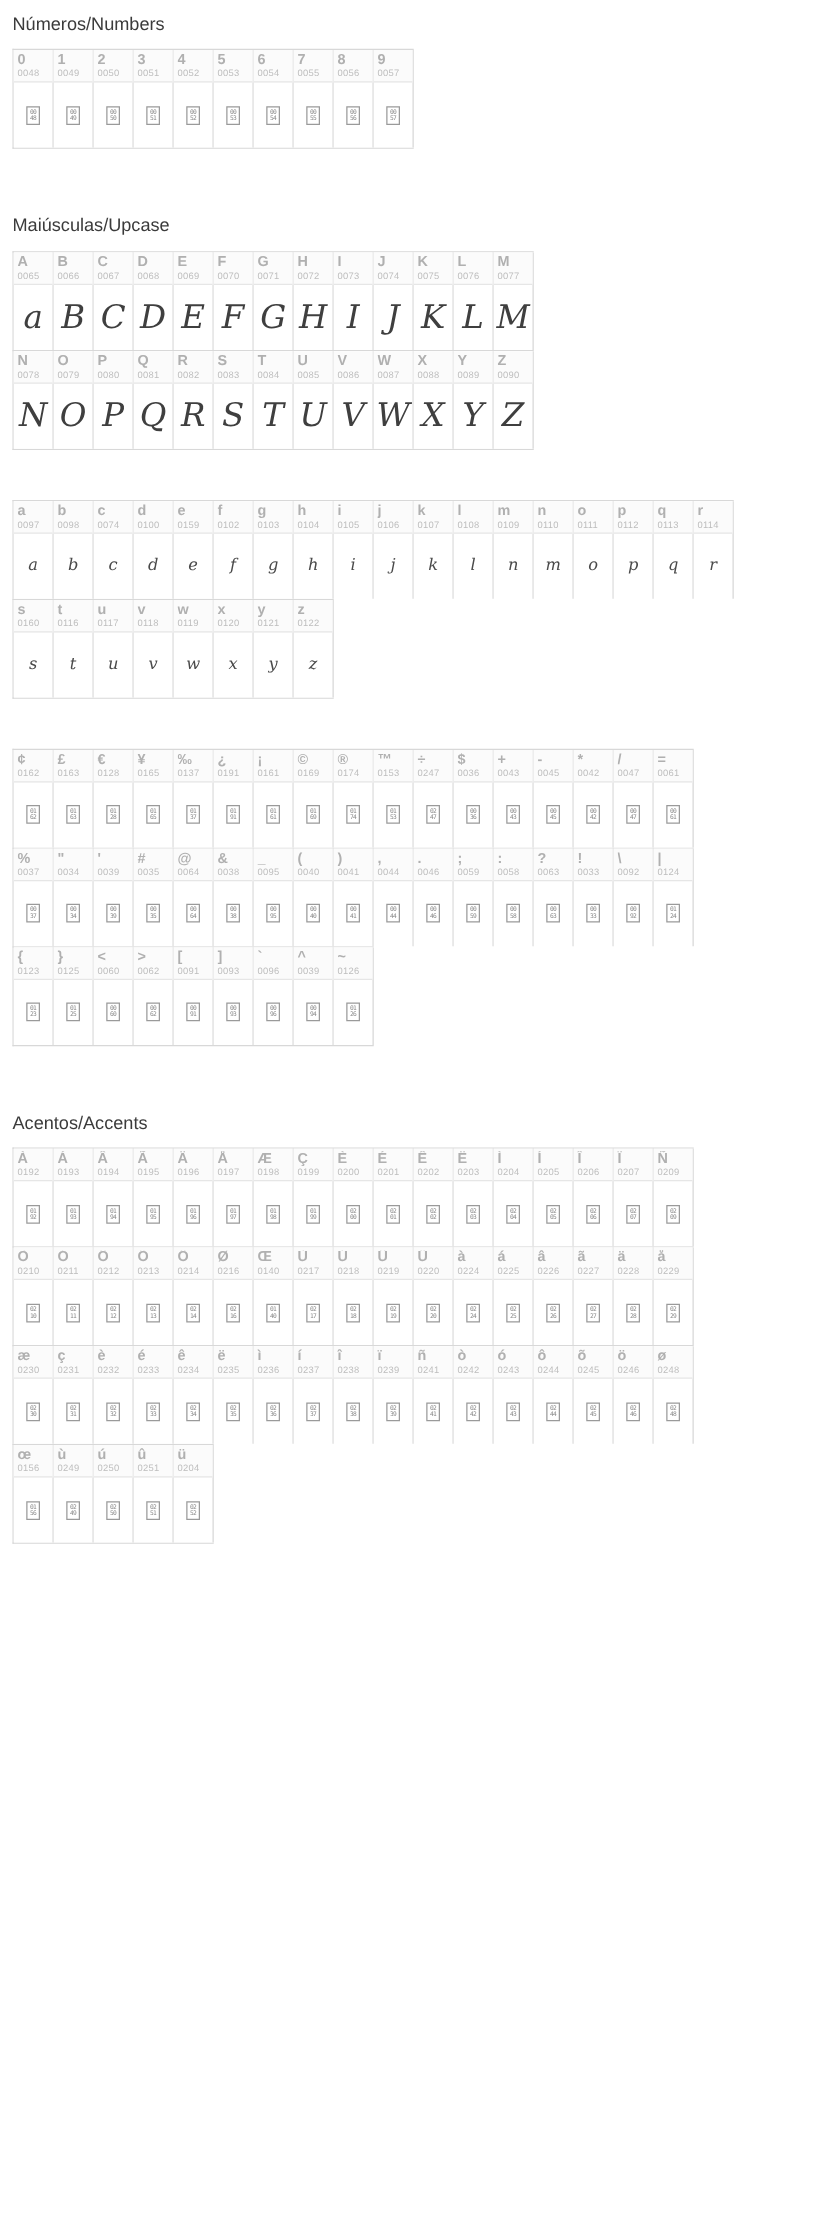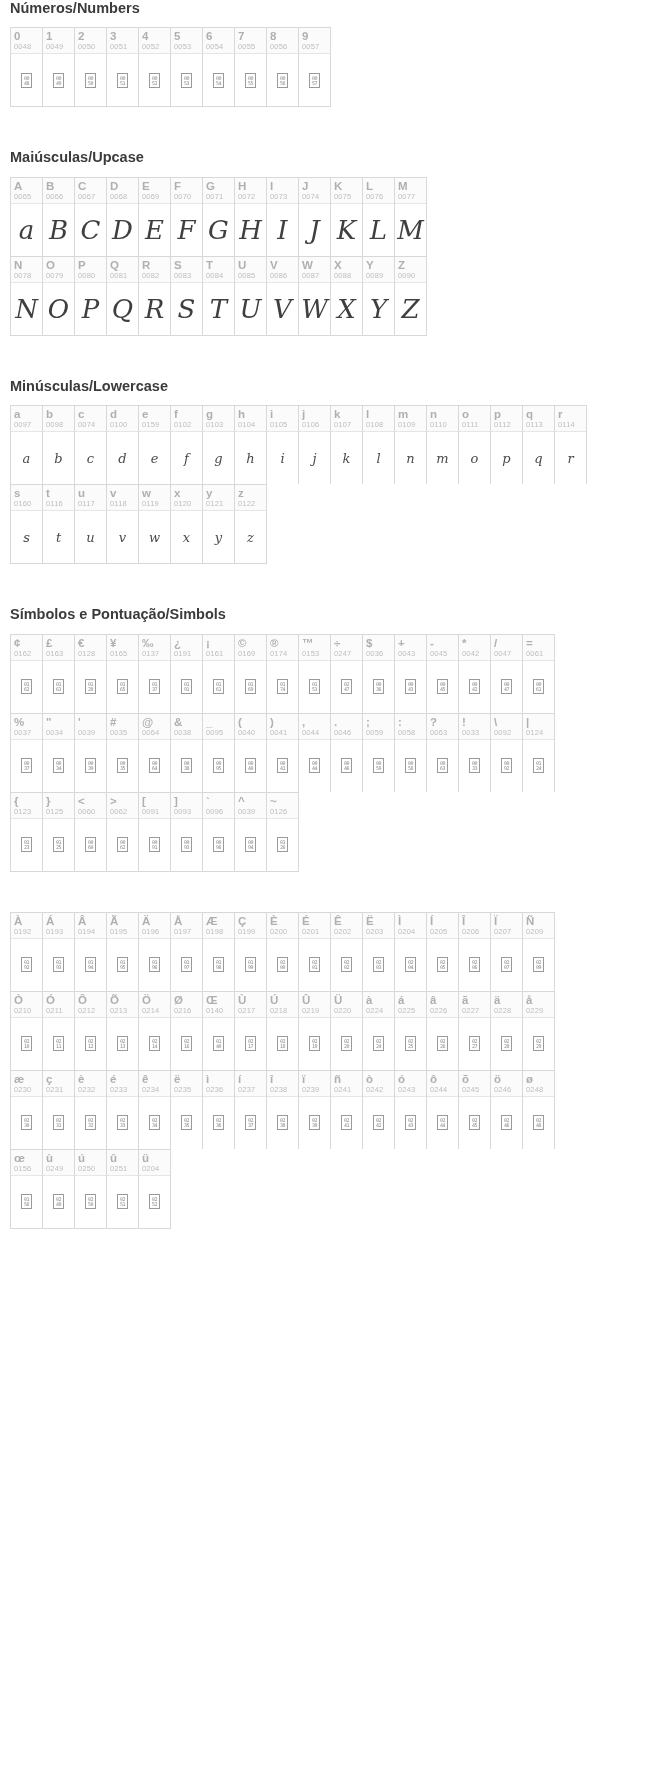--- a/index.html
+++ b/index.html
@@ -17,22 +17,22 @@
     width: 661px;
     box-sizing: border-box;
     padding: 0 0 30px 0;
   }
   .section {
     margin: 0 0 0 0;
   }
   .section-title {
     font-size: 14.5px;
     color: #3b3b3b;
-    font-weight: bold;
-    padding: 0 0 0 10px;
+    font-weight: normal;
+    padding: 12px 0 0 10px;
     margin: 0;
     line-height: 1.2;
   }
   .section + .section .section-title {
     margin-top: 12px;
   }
   .grid-wrap {
     margin: 10px 0 0 10px;
     display: block;
   }
@@ -442,21 +442,20 @@
               <span class="cell-char">Z</span>
               <span class="cell-code">0090</span>
             </div>
             <div class="cell-glyph script">Z</div>
           </div>
         </div>
       </div>
     </div>
     <div class="section">
       <div class="sec-gap-lg"></div>
-      <div class="section-title">Minúsculas/Lowercase</div>
       <div class="grid-wrap">
         <div class="row">
           <div class="cell">
             <div class="cell-head">
               <span class="cell-char">a</span>
               <span class="cell-code">0097</span>
             </div>
             <div class="cell-glyph script-small">a</div>
           </div>
           <div class="cell">
@@ -628,558 +627,558 @@
               <span class="cell-code">0121</span>
             </div>
             <div class="cell-glyph script-small">y</div>
           </div>
           <div class="cell">
             <div class="cell-head">
               <span class="cell-char">z</span>
               <span class="cell-code">0122</span>
             </div>
             <div class="cell-glyph script-small">z</div>
-          </div>
-        </div>
-      </div>
-    </div>
-    <div class="section">
-      <div class="sec-gap-lg"></div>
-      <div class="section-title">Símbolos e Pontuação/Simbols</div>
-      <div class="grid-wrap">
-        <div class="row">
-          <div class="cell">
-            <div class="cell-head">
-              <span class="cell-char">¢</span>
-              <span class="cell-code">0162</span>
-            </div>
-            <div class="cell-glyph">
-              <span class="tofu">
-                <i class="t">01</i>
-                <i class="b">62</i>
-              </span>
-            </div>
-          </div>
-          <div class="cell">
-            <div class="cell-head">
-              <span class="cell-char">£</span>
-              <span class="cell-code">0163</span>
-            </div>
-            <div class="cell-glyph">
-              <span class="tofu">
-                <i class="t">01</i>
-                <i class="b">63</i>
-              </span>
-            </div>
-          </div>
-          <div class="cell">
-            <div class="cell-head">
-              <span class="cell-char">€</span>
-              <span class="cell-code">0128</span>
-            </div>
-            <div class="cell-glyph">
-              <span class="tofu">
-                <i class="t">01</i>
-                <i class="b">28</i>
-              </span>
-            </div>
-          </div>
-          <div class="cell">
-            <div class="cell-head">
-              <span class="cell-char">¥</span>
-              <span class="cell-code">0165</span>
-            </div>
-            <div class="cell-glyph">
-              <span class="tofu">
-                <i class="t">01</i>
-                <i class="b">65</i>
-              </span>
-            </div>
-          </div>
-          <div class="cell">
-            <div class="cell-head">
-              <span class="cell-char">‰</span>
-              <span class="cell-code">0137</span>
-            </div>
-            <div class="cell-glyph">
-              <span class="tofu">
-                <i class="t">01</i>
-                <i class="b">37</i>
-              </span>
-            </div>
-          </div>
-          <div class="cell">
-            <div class="cell-head">
-              <span class="cell-char">¿</span>
-              <span class="cell-code">0191</span>
-            </div>
-            <div class="cell-glyph">
-              <span class="tofu">
-                <i class="t">01</i>
-                <i class="b">91</i>
-              </span>
-            </div>
-          </div>
-          <div class="cell">
-            <div class="cell-head">
-              <span class="cell-char">¡</span>
-              <span class="cell-code">0161</span>
-            </div>
-            <div class="cell-glyph">
-              <span class="tofu">
-                <i class="t">01</i>
-                <i class="b">61</i>
-              </span>
-            </div>
-          </div>
-          <div class="cell">
-            <div class="cell-head">
-              <span class="cell-char">©</span>
-              <span class="cell-code">0169</span>
-            </div>
-            <div class="cell-glyph">
-              <span class="tofu">
-                <i class="t">01</i>
-                <i class="b">69</i>
-              </span>
-            </div>
-          </div>
-          <div class="cell">
-            <div class="cell-head">
-              <span class="cell-char">®</span>
-              <span class="cell-code">0174</span>
-            </div>
-            <div class="cell-glyph">
-              <span class="tofu">
-                <i class="t">01</i>
-                <i class="b">74</i>
-              </span>
-            </div>
-          </div>
-          <div class="cell">
-            <div class="cell-head">
-              <span class="cell-char">™</span>
-              <span class="cell-code">0153</span>
-            </div>
-            <div class="cell-glyph">
-              <span class="tofu">
-                <i class="t">01</i>
-                <i class="b">53</i>
-              </span>
-            </div>
-          </div>
-          <div class="cell">
-            <div class="cell-head">
-              <span class="cell-char">÷</span>
-              <span class="cell-code">0247</span>
-            </div>
-            <div class="cell-glyph">
-              <span class="tofu">
-                <i class="t">02</i>
-                <i class="b">47</i>
-              </span>
-            </div>
-          </div>
-          <div class="cell">
-            <div class="cell-head">
-              <span class="cell-char">$</span>
-              <span class="cell-code">0036</span>
-            </div>
-            <div class="cell-glyph">
-              <span class="tofu">
-                <i class="t">00</i>
-                <i class="b">36</i>
-              </span>
-            </div>
-          </div>
-          <div class="cell">
-            <div class="cell-head">
-              <span class="cell-char">+</span>
-              <span class="cell-code">0043</span>
-            </div>
-            <div class="cell-glyph">
-              <span class="tofu">
-                <i class="t">00</i>
-                <i class="b">43</i>
-              </span>
-            </div>
-          </div>
-          <div class="cell">
-            <div class="cell-head">
-              <span class="cell-char">-</span>
-              <span class="cell-code">0045</span>
-            </div>
-            <div class="cell-glyph">
-              <span class="tofu">
-                <i class="t">00</i>
-                <i class="b">45</i>
-              </span>
-            </div>
-          </div>
-          <div class="cell">
-            <div class="cell-head">
-              <span class="cell-char">*</span>
-              <span class="cell-code">0042</span>
-            </div>
-            <div class="cell-glyph">
-              <span class="tofu">
-                <i class="t">00</i>
-                <i class="b">42</i>
-              </span>
-            </div>
-          </div>
-          <div class="cell">
-            <div class="cell-head">
-              <span class="cell-char">/</span>
-              <span class="cell-code">0047</span>
-            </div>
-            <div class="cell-glyph">
-              <span class="tofu">
-                <i class="t">00</i>
-                <i class="b">47</i>
-              </span>
-            </div>
-          </div>
-          <div class="cell">
-            <div class="cell-head">
-              <span class="cell-char">=</span>
-              <span class="cell-code">0061</span>
-            </div>
-            <div class="cell-glyph">
-              <span class="tofu">
-                <i class="t">00</i>
-                <i class="b">61</i>
-              </span>
-            </div>
-          </div>
-        </div>
-        <div class="row">
-          <div class="cell">
-            <div class="cell-head">
-              <span class="cell-char">%</span>
-              <span class="cell-code">0037</span>
-            </div>
-            <div class="cell-glyph">
-              <span class="tofu">
-                <i class="t">00</i>
-                <i class="b">37</i>
-              </span>
-            </div>
-          </div>
-          <div class="cell">
-            <div class="cell-head">
-              <span class="cell-char">"</span>
-              <span class="cell-code">0034</span>
-            </div>
-            <div class="cell-glyph">
-              <span class="tofu">
-                <i class="t">00</i>
-                <i class="b">34</i>
-              </span>
-            </div>
-          </div>
-          <div class="cell">
-            <div class="cell-head">
-              <span class="cell-char">'</span>
-              <span class="cell-code">0039</span>
-            </div>
-            <div class="cell-glyph">
-              <span class="tofu">
-                <i class="t">00</i>
-                <i class="b">39</i>
-              </span>
-            </div>
-          </div>
-          <div class="cell">
-            <div class="cell-head">
-              <span class="cell-char">#</span>
-              <span class="cell-code">0035</span>
-            </div>
-            <div class="cell-glyph">
-              <span class="tofu">
-                <i class="t">00</i>
-                <i class="b">35</i>
-              </span>
-            </div>
-          </div>
-          <div class="cell">
-            <div class="cell-head">
-              <span class="cell-char">@</span>
-              <span class="cell-code">0064</span>
-            </div>
-            <div class="cell-glyph">
-              <span class="tofu">
-                <i class="t">00</i>
-                <i class="b">64</i>
-              </span>
-            </div>
-          </div>
-          <div class="cell">
-            <div class="cell-head">
-              <span class="cell-char">&amp;</span>
-              <span class="cell-code">0038</span>
-            </div>
-            <div class="cell-glyph">
-              <span class="tofu">
-                <i class="t">00</i>
-                <i class="b">38</i>
-              </span>
-            </div>
-          </div>
-          <div class="cell">
-            <div class="cell-head">
-              <span class="cell-char">_</span>
-              <span class="cell-code">0095</span>
-            </div>
-            <div class="cell-glyph">
-              <span class="tofu">
-                <i class="t">00</i>
-                <i class="b">95</i>
-              </span>
-            </div>
-          </div>
-          <div class="cell">
-            <div class="cell-head">
-              <span class="cell-char">(</span>
-              <span class="cell-code">0040</span>
-            </div>
-            <div class="cell-glyph">
-              <span class="tofu">
-                <i class="t">00</i>
-                <i class="b">40</i>
-              </span>
-            </div>
-          </div>
-          <div class="cell">
-            <div class="cell-head">
-              <span class="cell-char">)</span>
-              <span class="cell-code">0041</span>
-            </div>
-            <div class="cell-glyph">
-              <span class="tofu">
-                <i class="t">00</i>
-                <i class="b">41</i>
-              </span>
-            </div>
-          </div>
-          <div class="cell">
-            <div class="cell-head">
-              <span class="cell-char">,</span>
-              <span class="cell-code">0044</span>
-            </div>
-            <div class="cell-glyph">
-              <span class="tofu">
-                <i class="t">00</i>
-                <i class="b">44</i>
-              </span>
-            </div>
-          </div>
-          <div class="cell">
-            <div class="cell-head">
-              <span class="cell-char">.</span>
-              <span class="cell-code">0046</span>
-            </div>
-            <div class="cell-glyph">
-              <span class="tofu">
-                <i class="t">00</i>
-                <i class="b">46</i>
-              </span>
-            </div>
-          </div>
-          <div class="cell">
-            <div class="cell-head">
-              <span class="cell-char">;</span>
-              <span class="cell-code">0059</span>
-            </div>
-            <div class="cell-glyph">
-              <span class="tofu">
-                <i class="t">00</i>
-                <i class="b">59</i>
-              </span>
-            </div>
-          </div>
-          <div class="cell">
-            <div class="cell-head">
-              <span class="cell-char">:</span>
-              <span class="cell-code">0058</span>
-            </div>
-            <div class="cell-glyph">
-              <span class="tofu">
-                <i class="t">00</i>
-                <i class="b">58</i>
-              </span>
-            </div>
-          </div>
-          <div class="cell">
-            <div class="cell-head">
-              <span class="cell-char">?</span>
-              <span class="cell-code">0063</span>
-            </div>
-            <div class="cell-glyph">
-              <span class="tofu">
-                <i class="t">00</i>
-                <i class="b">63</i>
-              </span>
-            </div>
-          </div>
-          <div class="cell">
-            <div class="cell-head">
-              <span class="cell-char">!</span>
-              <span class="cell-code">0033</span>
-            </div>
-            <div class="cell-glyph">
-              <span class="tofu">
-                <i class="t">00</i>
-                <i class="b">33</i>
-              </span>
-            </div>
-          </div>
-          <div class="cell">
-            <div class="cell-head">
-              <span class="cell-char">\</span>
-              <span class="cell-code">0092</span>
-            </div>
-            <div class="cell-glyph">
-              <span class="tofu">
-                <i class="t">00</i>
-                <i class="b">92</i>
-              </span>
-            </div>
-          </div>
-          <div class="cell">
-            <div class="cell-head">
-              <span class="cell-char">|</span>
-              <span class="cell-code">0124</span>
-            </div>
-            <div class="cell-glyph">
-              <span class="tofu">
-                <i class="t">01</i>
-                <i class="b">24</i>
-              </span>
-            </div>
-          </div>
-        </div>
-        <div class="row">
-          <div class="cell">
-            <div class="cell-head">
-              <span class="cell-char">{</span>
-              <span class="cell-code">0123</span>
-            </div>
-            <div class="cell-glyph">
-              <span class="tofu">
-                <i class="t">01</i>
-                <i class="b">23</i>
-              </span>
-            </div>
-          </div>
-          <div class="cell">
-            <div class="cell-head">
-              <span class="cell-char">}</span>
-              <span class="cell-code">0125</span>
-            </div>
-            <div class="cell-glyph">
-              <span class="tofu">
-                <i class="t">01</i>
-                <i class="b">25</i>
-              </span>
-            </div>
-          </div>
-          <div class="cell">
-            <div class="cell-head">
-              <span class="cell-char">&lt;</span>
-              <span class="cell-code">0060</span>
-            </div>
-            <div class="cell-glyph">
-              <span class="tofu">
-                <i class="t">00</i>
-                <i class="b">60</i>
-              </span>
-            </div>
-          </div>
-          <div class="cell">
-            <div class="cell-head">
-              <span class="cell-char">&gt;</span>
-              <span class="cell-code">0062</span>
-            </div>
-            <div class="cell-glyph">
-              <span class="tofu">
-                <i class="t">00</i>
-                <i class="b">62</i>
-              </span>
-            </div>
-          </div>
-          <div class="cell">
-            <div class="cell-head">
-              <span class="cell-char">[</span>
-              <span class="cell-code">0091</span>
-            </div>
-            <div class="cell-glyph">
-              <span class="tofu">
-                <i class="t">00</i>
-                <i class="b">91</i>
-              </span>
-            </div>
-          </div>
-          <div class="cell">
-            <div class="cell-head">
-              <span class="cell-char">]</span>
-              <span class="cell-code">0093</span>
-            </div>
-            <div class="cell-glyph">
-              <span class="tofu">
-                <i class="t">00</i>
-                <i class="b">93</i>
-              </span>
-            </div>
-          </div>
-          <div class="cell">
-            <div class="cell-head">
-              <span class="cell-char">`</span>
-              <span class="cell-code">0096</span>
-            </div>
-            <div class="cell-glyph">
-              <span class="tofu">
-                <i class="t">00</i>
-                <i class="b">96</i>
-              </span>
-            </div>
-          </div>
-          <div class="cell">
-            <div class="cell-head">
-              <span class="cell-char">^</span>
-              <span class="cell-code">0039</span>
-            </div>
-            <div class="cell-glyph">
-              <span class="tofu">
-                <i class="t">00</i>
-                <i class="b">94</i>
-              </span>
-            </div>
-          </div>
-          <div class="cell">
-            <div class="cell-head">
-              <span class="cell-char">~</span>
-              <span class="cell-code">0126</span>
-            </div>
-            <div class="cell-glyph">
-              <span class="tofu">
-                <i class="t">01</i>
-                <i class="b">26</i>
-              </span>
-            </div>
           </div>
         </div>
       </div>
     </div>
     <div class="section">
       <div class="sec-gap-lg"></div>
       <div class="grid-wrap">
         <div class="row">
           <div class="cell">
             <div class="cell-head">
+              <span class="cell-char">¢</span>
+              <span class="cell-code">0162</span>
+            </div>
+            <div class="cell-glyph">
+              <span class="tofu">
+                <i class="t">01</i>
+                <i class="b">62</i>
+              </span>
+            </div>
+          </div>
+          <div class="cell">
+            <div class="cell-head">
+              <span class="cell-char">£</span>
+              <span class="cell-code">0163</span>
+            </div>
+            <div class="cell-glyph">
+              <span class="tofu">
+                <i class="t">01</i>
+                <i class="b">63</i>
+              </span>
+            </div>
+          </div>
+          <div class="cell">
+            <div class="cell-head">
+              <span class="cell-char">€</span>
+              <span class="cell-code">0128</span>
+            </div>
+            <div class="cell-glyph">
+              <span class="tofu">
+                <i class="t">01</i>
+                <i class="b">28</i>
+              </span>
+            </div>
+          </div>
+          <div class="cell">
+            <div class="cell-head">
+              <span class="cell-char">¥</span>
+              <span class="cell-code">0165</span>
+            </div>
+            <div class="cell-glyph">
+              <span class="tofu">
+                <i class="t">01</i>
+                <i class="b">65</i>
+              </span>
+            </div>
+          </div>
+          <div class="cell">
+            <div class="cell-head">
+              <span class="cell-char">‰</span>
+              <span class="cell-code">0137</span>
+            </div>
+            <div class="cell-glyph">
+              <span class="tofu">
+                <i class="t">01</i>
+                <i class="b">37</i>
+              </span>
+            </div>
+          </div>
+          <div class="cell">
+            <div class="cell-head">
+              <span class="cell-char">¿</span>
+              <span class="cell-code">0191</span>
+            </div>
+            <div class="cell-glyph">
+              <span class="tofu">
+                <i class="t">01</i>
+                <i class="b">91</i>
+              </span>
+            </div>
+          </div>
+          <div class="cell">
+            <div class="cell-head">
+              <span class="cell-char">¡</span>
+              <span class="cell-code">0161</span>
+            </div>
+            <div class="cell-glyph">
+              <span class="tofu">
+                <i class="t">01</i>
+                <i class="b">61</i>
+              </span>
+            </div>
+          </div>
+          <div class="cell">
+            <div class="cell-head">
+              <span class="cell-char">©</span>
+              <span class="cell-code">0169</span>
+            </div>
+            <div class="cell-glyph">
+              <span class="tofu">
+                <i class="t">01</i>
+                <i class="b">69</i>
+              </span>
+            </div>
+          </div>
+          <div class="cell">
+            <div class="cell-head">
+              <span class="cell-char">®</span>
+              <span class="cell-code">0174</span>
+            </div>
+            <div class="cell-glyph">
+              <span class="tofu">
+                <i class="t">01</i>
+                <i class="b">74</i>
+              </span>
+            </div>
+          </div>
+          <div class="cell">
+            <div class="cell-head">
+              <span class="cell-char">™</span>
+              <span class="cell-code">0153</span>
+            </div>
+            <div class="cell-glyph">
+              <span class="tofu">
+                <i class="t">01</i>
+                <i class="b">53</i>
+              </span>
+            </div>
+          </div>
+          <div class="cell">
+            <div class="cell-head">
+              <span class="cell-char">÷</span>
+              <span class="cell-code">0247</span>
+            </div>
+            <div class="cell-glyph">
+              <span class="tofu">
+                <i class="t">02</i>
+                <i class="b">47</i>
+              </span>
+            </div>
+          </div>
+          <div class="cell">
+            <div class="cell-head">
+              <span class="cell-char">$</span>
+              <span class="cell-code">0036</span>
+            </div>
+            <div class="cell-glyph">
+              <span class="tofu">
+                <i class="t">00</i>
+                <i class="b">36</i>
+              </span>
+            </div>
+          </div>
+          <div class="cell">
+            <div class="cell-head">
+              <span class="cell-char">+</span>
+              <span class="cell-code">0043</span>
+            </div>
+            <div class="cell-glyph">
+              <span class="tofu">
+                <i class="t">00</i>
+                <i class="b">43</i>
+              </span>
+            </div>
+          </div>
+          <div class="cell">
+            <div class="cell-head">
+              <span class="cell-char">-</span>
+              <span class="cell-code">0045</span>
+            </div>
+            <div class="cell-glyph">
+              <span class="tofu">
+                <i class="t">00</i>
+                <i class="b">45</i>
+              </span>
+            </div>
+          </div>
+          <div class="cell">
+            <div class="cell-head">
+              <span class="cell-char">*</span>
+              <span class="cell-code">0042</span>
+            </div>
+            <div class="cell-glyph">
+              <span class="tofu">
+                <i class="t">00</i>
+                <i class="b">42</i>
+              </span>
+            </div>
+          </div>
+          <div class="cell">
+            <div class="cell-head">
+              <span class="cell-char">/</span>
+              <span class="cell-code">0047</span>
+            </div>
+            <div class="cell-glyph">
+              <span class="tofu">
+                <i class="t">00</i>
+                <i class="b">47</i>
+              </span>
+            </div>
+          </div>
+          <div class="cell">
+            <div class="cell-head">
+              <span class="cell-char">=</span>
+              <span class="cell-code">0061</span>
+            </div>
+            <div class="cell-glyph">
+              <span class="tofu">
+                <i class="t">00</i>
+                <i class="b">61</i>
+              </span>
+            </div>
+          </div>
+        </div>
+        <div class="row">
+          <div class="cell">
+            <div class="cell-head">
+              <span class="cell-char">%</span>
+              <span class="cell-code">0037</span>
+            </div>
+            <div class="cell-glyph">
+              <span class="tofu">
+                <i class="t">00</i>
+                <i class="b">37</i>
+              </span>
+            </div>
+          </div>
+          <div class="cell">
+            <div class="cell-head">
+              <span class="cell-char">"</span>
+              <span class="cell-code">0034</span>
+            </div>
+            <div class="cell-glyph">
+              <span class="tofu">
+                <i class="t">00</i>
+                <i class="b">34</i>
+              </span>
+            </div>
+          </div>
+          <div class="cell">
+            <div class="cell-head">
+              <span class="cell-char">'</span>
+              <span class="cell-code">0039</span>
+            </div>
+            <div class="cell-glyph">
+              <span class="tofu">
+                <i class="t">00</i>
+                <i class="b">39</i>
+              </span>
+            </div>
+          </div>
+          <div class="cell">
+            <div class="cell-head">
+              <span class="cell-char">#</span>
+              <span class="cell-code">0035</span>
+            </div>
+            <div class="cell-glyph">
+              <span class="tofu">
+                <i class="t">00</i>
+                <i class="b">35</i>
+              </span>
+            </div>
+          </div>
+          <div class="cell">
+            <div class="cell-head">
+              <span class="cell-char">@</span>
+              <span class="cell-code">0064</span>
+            </div>
+            <div class="cell-glyph">
+              <span class="tofu">
+                <i class="t">00</i>
+                <i class="b">64</i>
+              </span>
+            </div>
+          </div>
+          <div class="cell">
+            <div class="cell-head">
+              <span class="cell-char">&amp;</span>
+              <span class="cell-code">0038</span>
+            </div>
+            <div class="cell-glyph">
+              <span class="tofu">
+                <i class="t">00</i>
+                <i class="b">38</i>
+              </span>
+            </div>
+          </div>
+          <div class="cell">
+            <div class="cell-head">
+              <span class="cell-char">_</span>
+              <span class="cell-code">0095</span>
+            </div>
+            <div class="cell-glyph">
+              <span class="tofu">
+                <i class="t">00</i>
+                <i class="b">95</i>
+              </span>
+            </div>
+          </div>
+          <div class="cell">
+            <div class="cell-head">
+              <span class="cell-char">(</span>
+              <span class="cell-code">0040</span>
+            </div>
+            <div class="cell-glyph">
+              <span class="tofu">
+                <i class="t">00</i>
+                <i class="b">40</i>
+              </span>
+            </div>
+          </div>
+          <div class="cell">
+            <div class="cell-head">
+              <span class="cell-char">)</span>
+              <span class="cell-code">0041</span>
+            </div>
+            <div class="cell-glyph">
+              <span class="tofu">
+                <i class="t">00</i>
+                <i class="b">41</i>
+              </span>
+            </div>
+          </div>
+          <div class="cell">
+            <div class="cell-head">
+              <span class="cell-char">,</span>
+              <span class="cell-code">0044</span>
+            </div>
+            <div class="cell-glyph">
+              <span class="tofu">
+                <i class="t">00</i>
+                <i class="b">44</i>
+              </span>
+            </div>
+          </div>
+          <div class="cell">
+            <div class="cell-head">
+              <span class="cell-char">.</span>
+              <span class="cell-code">0046</span>
+            </div>
+            <div class="cell-glyph">
+              <span class="tofu">
+                <i class="t">00</i>
+                <i class="b">46</i>
+              </span>
+            </div>
+          </div>
+          <div class="cell">
+            <div class="cell-head">
+              <span class="cell-char">;</span>
+              <span class="cell-code">0059</span>
+            </div>
+            <div class="cell-glyph">
+              <span class="tofu">
+                <i class="t">00</i>
+                <i class="b">59</i>
+              </span>
+            </div>
+          </div>
+          <div class="cell">
+            <div class="cell-head">
+              <span class="cell-char">:</span>
+              <span class="cell-code">0058</span>
+            </div>
+            <div class="cell-glyph">
+              <span class="tofu">
+                <i class="t">00</i>
+                <i class="b">58</i>
+              </span>
+            </div>
+          </div>
+          <div class="cell">
+            <div class="cell-head">
+              <span class="cell-char">?</span>
+              <span class="cell-code">0063</span>
+            </div>
+            <div class="cell-glyph">
+              <span class="tofu">
+                <i class="t">00</i>
+                <i class="b">63</i>
+              </span>
+            </div>
+          </div>
+          <div class="cell">
+            <div class="cell-head">
+              <span class="cell-char">!</span>
+              <span class="cell-code">0033</span>
+            </div>
+            <div class="cell-glyph">
+              <span class="tofu">
+                <i class="t">00</i>
+                <i class="b">33</i>
+              </span>
+            </div>
+          </div>
+          <div class="cell">
+            <div class="cell-head">
+              <span class="cell-char">\</span>
+              <span class="cell-code">0092</span>
+            </div>
+            <div class="cell-glyph">
+              <span class="tofu">
+                <i class="t">00</i>
+                <i class="b">92</i>
+              </span>
+            </div>
+          </div>
+          <div class="cell">
+            <div class="cell-head">
+              <span class="cell-char">|</span>
+              <span class="cell-code">0124</span>
+            </div>
+            <div class="cell-glyph">
+              <span class="tofu">
+                <i class="t">01</i>
+                <i class="b">24</i>
+              </span>
+            </div>
+          </div>
+        </div>
+        <div class="row">
+          <div class="cell">
+            <div class="cell-head">
+              <span class="cell-char">{</span>
+              <span class="cell-code">0123</span>
+            </div>
+            <div class="cell-glyph">
+              <span class="tofu">
+                <i class="t">01</i>
+                <i class="b">23</i>
+              </span>
+            </div>
+          </div>
+          <div class="cell">
+            <div class="cell-head">
+              <span class="cell-char">}</span>
+              <span class="cell-code">0125</span>
+            </div>
+            <div class="cell-glyph">
+              <span class="tofu">
+                <i class="t">01</i>
+                <i class="b">25</i>
+              </span>
+            </div>
+          </div>
+          <div class="cell">
+            <div class="cell-head">
+              <span class="cell-char">&lt;</span>
+              <span class="cell-code">0060</span>
+            </div>
+            <div class="cell-glyph">
+              <span class="tofu">
+                <i class="t">00</i>
+                <i class="b">60</i>
+              </span>
+            </div>
+          </div>
+          <div class="cell">
+            <div class="cell-head">
+              <span class="cell-char">&gt;</span>
+              <span class="cell-code">0062</span>
+            </div>
+            <div class="cell-glyph">
+              <span class="tofu">
+                <i class="t">00</i>
+                <i class="b">62</i>
+              </span>
+            </div>
+          </div>
+          <div class="cell">
+            <div class="cell-head">
+              <span class="cell-char">[</span>
+              <span class="cell-code">0091</span>
+            </div>
+            <div class="cell-glyph">
+              <span class="tofu">
+                <i class="t">00</i>
+                <i class="b">91</i>
+              </span>
+            </div>
+          </div>
+          <div class="cell">
+            <div class="cell-head">
+              <span class="cell-char">]</span>
+              <span class="cell-code">0093</span>
+            </div>
+            <div class="cell-glyph">
+              <span class="tofu">
+                <i class="t">00</i>
+                <i class="b">93</i>
+              </span>
+            </div>
+          </div>
+          <div class="cell">
+            <div class="cell-head">
+              <span class="cell-char">`</span>
+              <span class="cell-code">0096</span>
+            </div>
+            <div class="cell-glyph">
+              <span class="tofu">
+                <i class="t">00</i>
+                <i class="b">96</i>
+              </span>
+            </div>
+          </div>
+          <div class="cell">
+            <div class="cell-head">
+              <span class="cell-char">^</span>
+              <span class="cell-code">0039</span>
+            </div>
+            <div class="cell-glyph">
+              <span class="tofu">
+                <i class="t">00</i>
+                <i class="b">94</i>
+              </span>
+            </div>
+          </div>
+          <div class="cell">
+            <div class="cell-head">
+              <span class="cell-char">~</span>
+              <span class="cell-code">0126</span>
+            </div>
+            <div class="cell-glyph">
+              <span class="tofu">
+                <i class="t">01</i>
+                <i class="b">26</i>
+              </span>
+            </div>
+          </div>
+        </div>
+      </div>
+    </div>
+    <div class="section">
+      <div class="sec-gap-lg"></div>
+      <div class="section-title">Acentos/Accents</div>
+      <div class="grid-wrap">
+        <div class="row">
+          <div class="cell">
+            <div class="cell-head">
               <span class="cell-char">À</span>
               <span class="cell-code">0192</span>
             </div>
             <div class="cell-glyph">
               <span class="tofu">
                 <i class="t">01</i>
                 <i class="b">92</i>
               </span>
             </div>
           </div>

